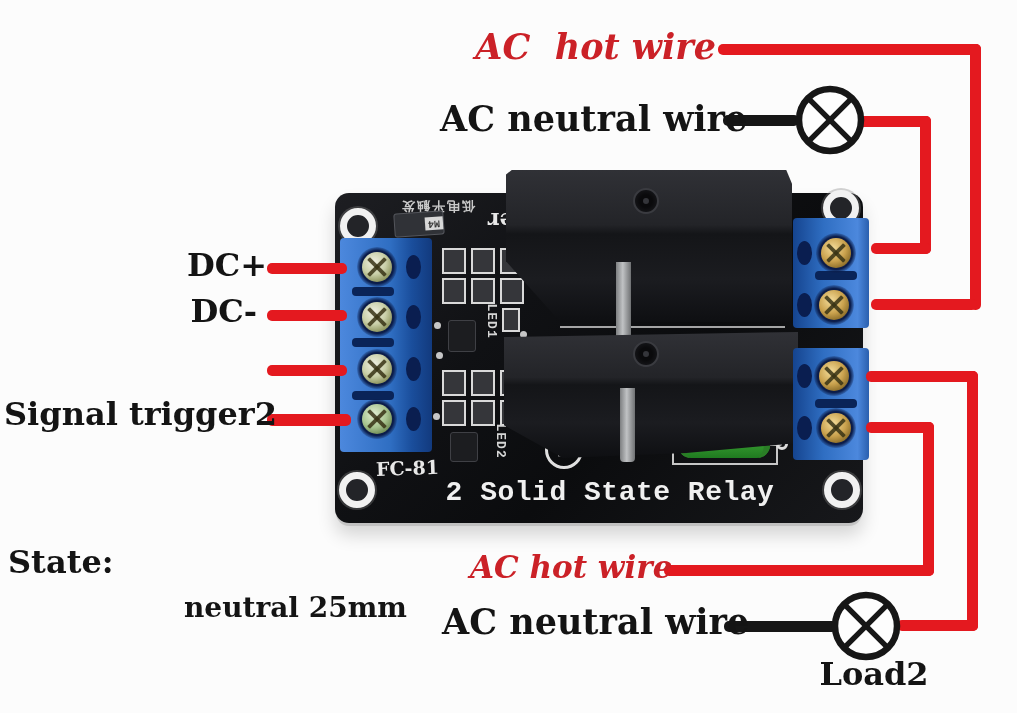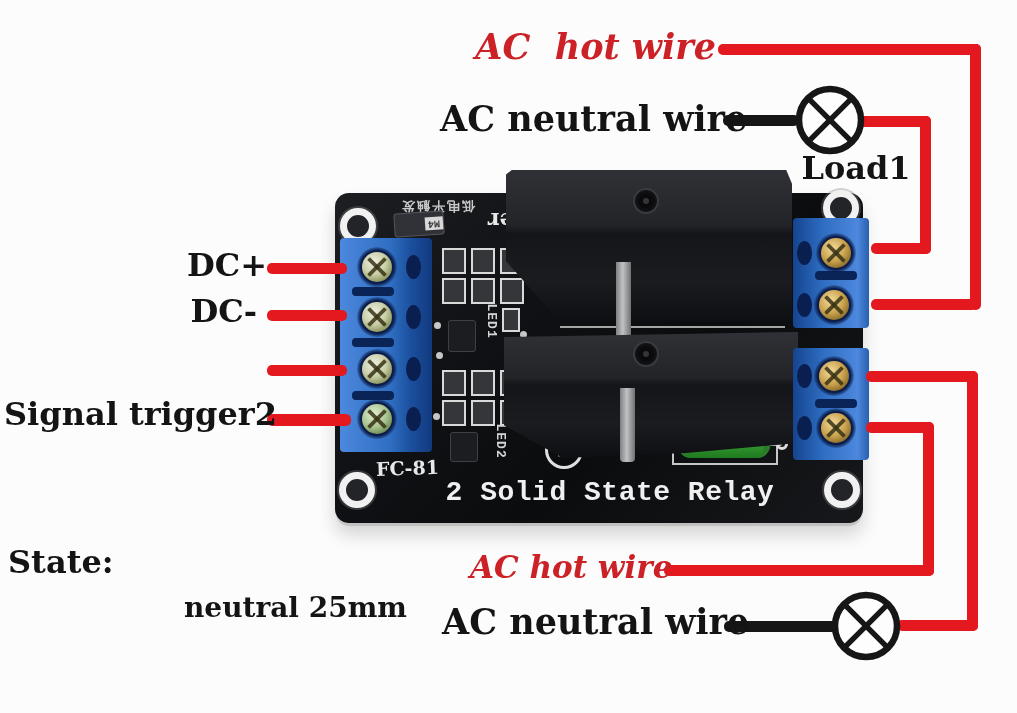--- a/index.html
+++ b/index.html
@@ -174,25 +174,25 @@
     <line x1="16.1" y1="59.9" x2="59.9" y2="16.1" stroke="#161616" stroke-width="5.5"></line>
   </svg>
   <svg class="loadsym" style="left:828px;top:588px" viewBox="0 0 76 76">
     <circle cx="38" cy="38" r="31" fill="#fdfdfd" stroke="#161616" stroke-width="6.5"></circle>
     <line x1="16.1" y1="16.1" x2="59.9" y2="59.9" stroke="#161616" stroke-width="5.5"></line>
     <line x1="16.1" y1="59.9" x2="59.9" y2="16.1" stroke="#161616" stroke-width="5.5"></line>
   </svg>
 
   <div class="lbl red r" style="left:470px;top:29px;width:246px;font-size:35px">AC  hot wire</div>
   <div class="lbl r" style="left:440px;top:101px;width:278px;font-size:35px">AC neutral wire</div>
-  <div class="lbl c" style="left:794px;top:152px;width:124px;font-size:32px">Load1</div>
 
   <div class="lbl r" style="left:143px;top:249px;width:124px;font-size:32px">DC+</div>
   <div class="lbl r" style="left:133px;top:295px;width:124px;font-size:32px">DC-</div>
   <div class="lbl r" style="left:4px;top:398px;width:264px;font-size:32px">Signal trigger2</div>
 
   <div class="lbl" style="left:8px;top:546px;font-size:32px">State:</div>
   <div class="lbl" style="left:184px;top:593px;font-size:28px">neutral 25mm</div>
 
   <div class="lbl red r" style="left:470px;top:551px;width:196px;font-size:31px">AC hot wire</div>
   <div class="lbl r" style="left:442px;top:604px;width:280px;font-size:35px">AC neutral wire</div>
+  <div class="lbl c" style="left:812px;top:658px;width:124px;font-size:32px">Load2</div>
 
 </div>
 
 </body></html>

